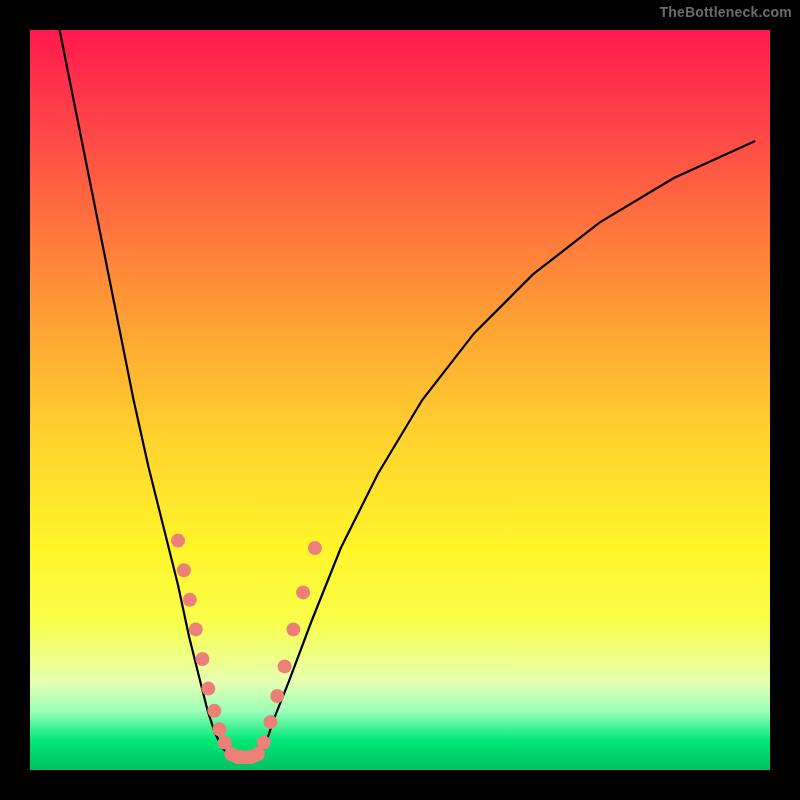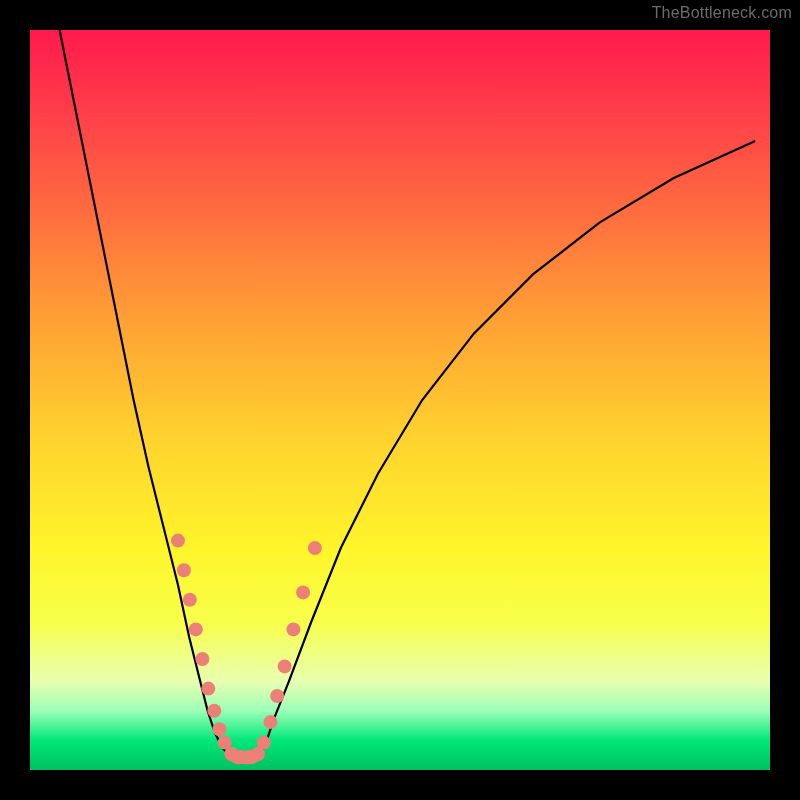--- a/index.html
+++ b/index.html
@@ -36,22 +36,22 @@
       #e8ffb0 88%,
       #9cffb8 92%,
       #00e878 96%,
       #00c060 100%);
   }
   .watermark {
     position: absolute;
     top: 4px;
     right: 8px;
     color: #6b6b6b;
-    font-size: 16px;
-    font-weight: 400;
+    font-size: 14px;
+    font-weight: 700;
     letter-spacing: 0.2px;
     user-select: none;
   }
   svg.curves {
     position: absolute;
     top: 0;
     left: 0;
   }
 </style>
 </head>

